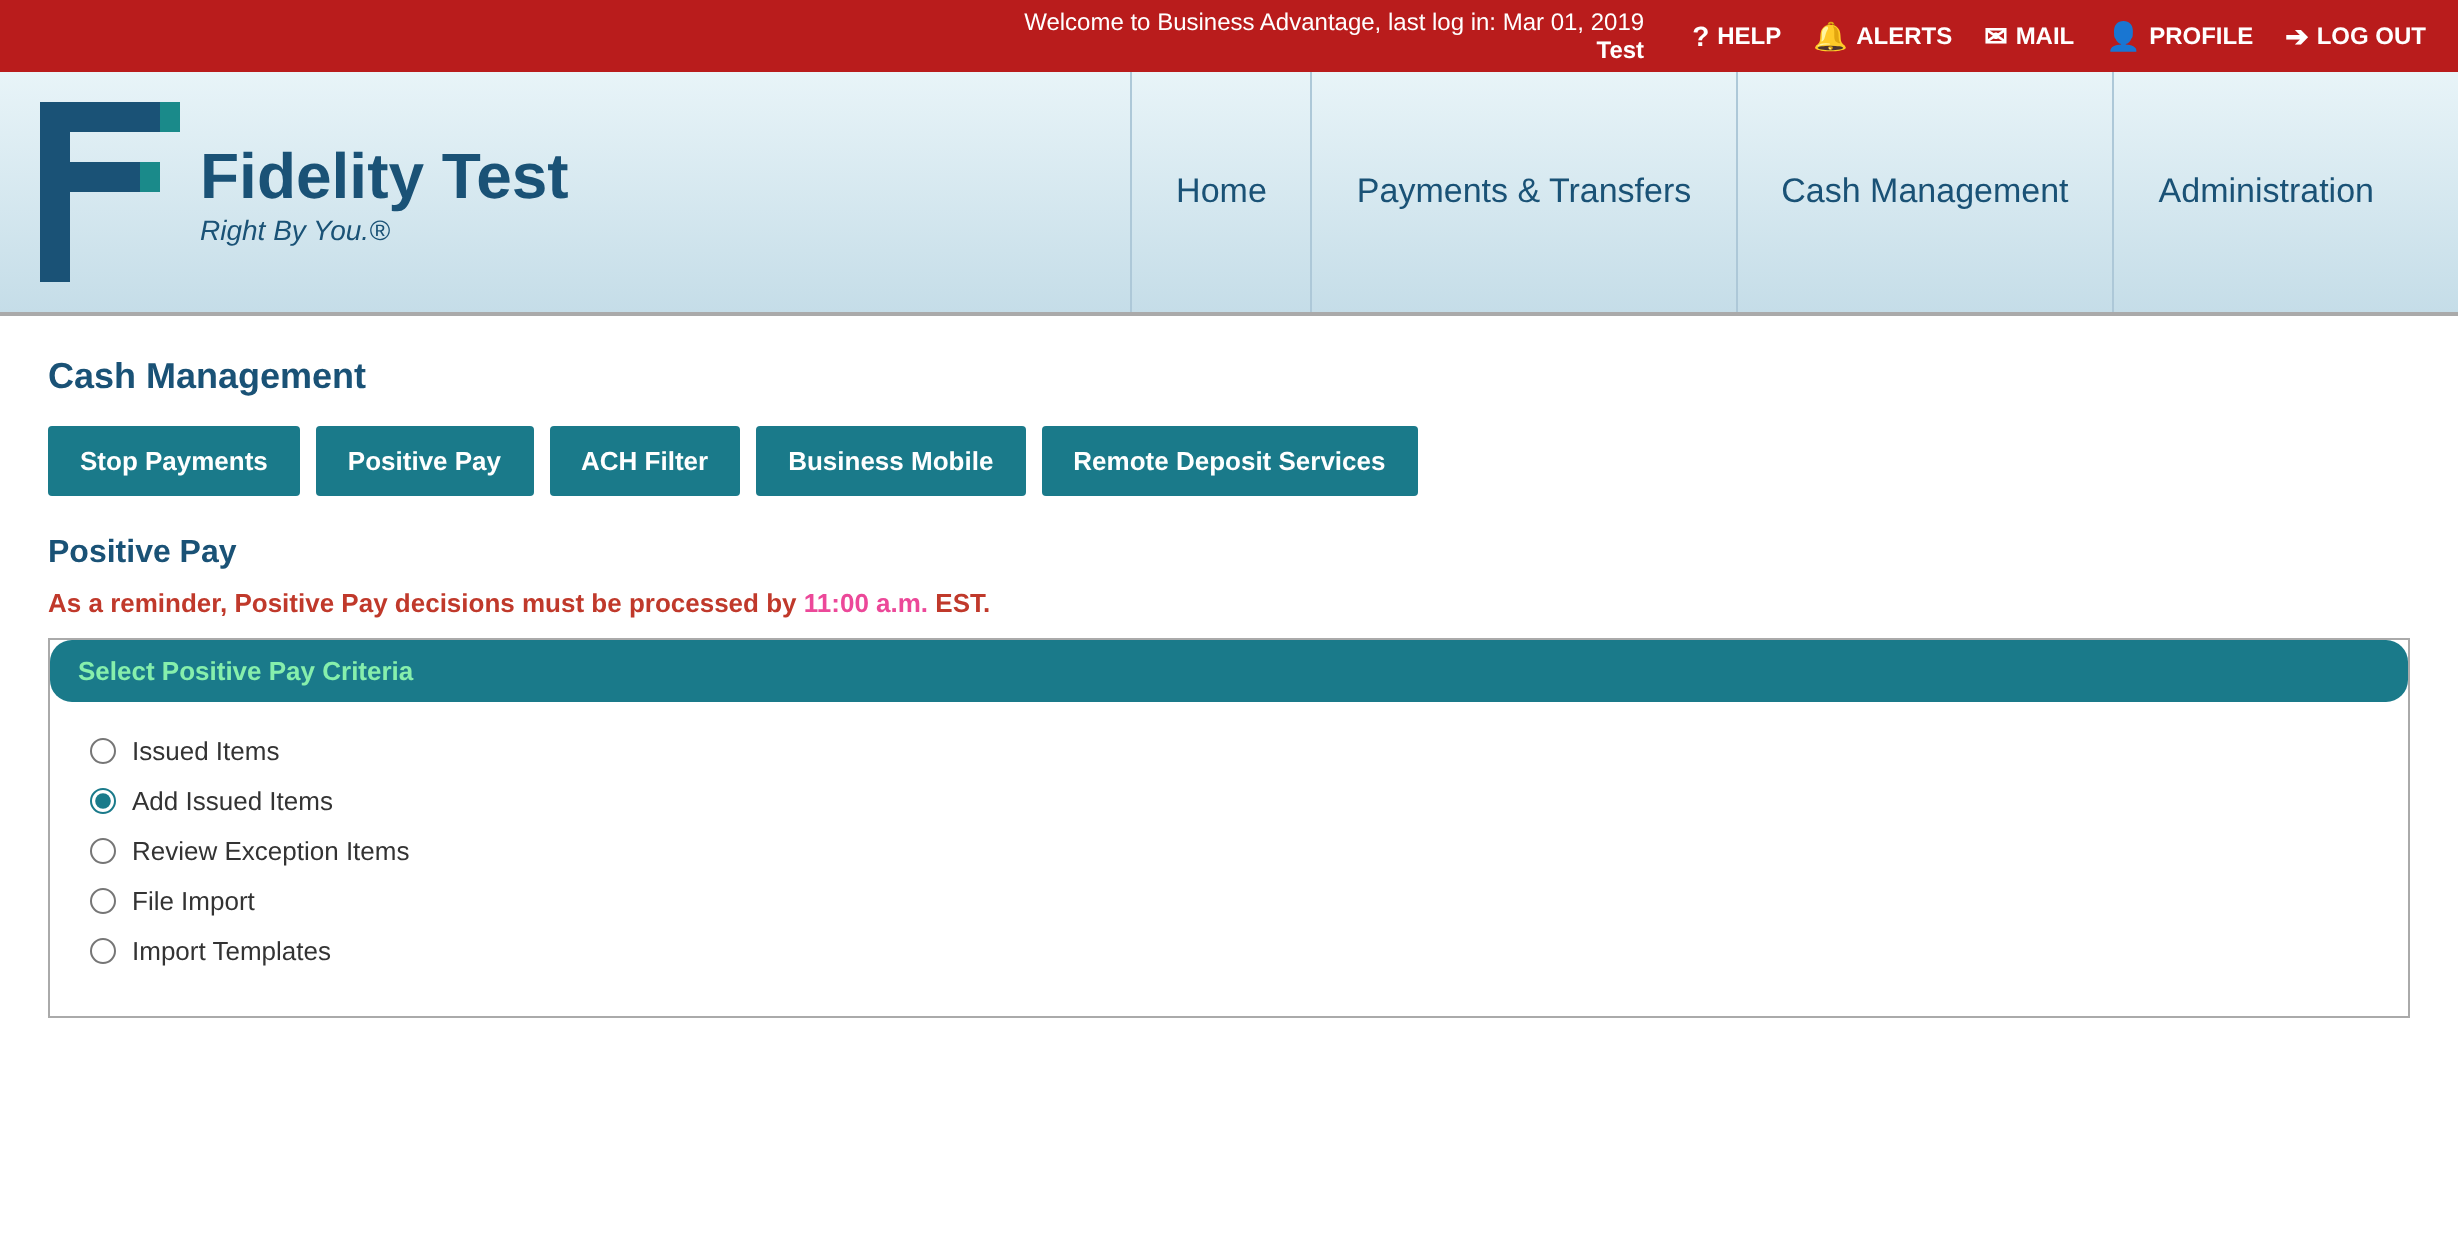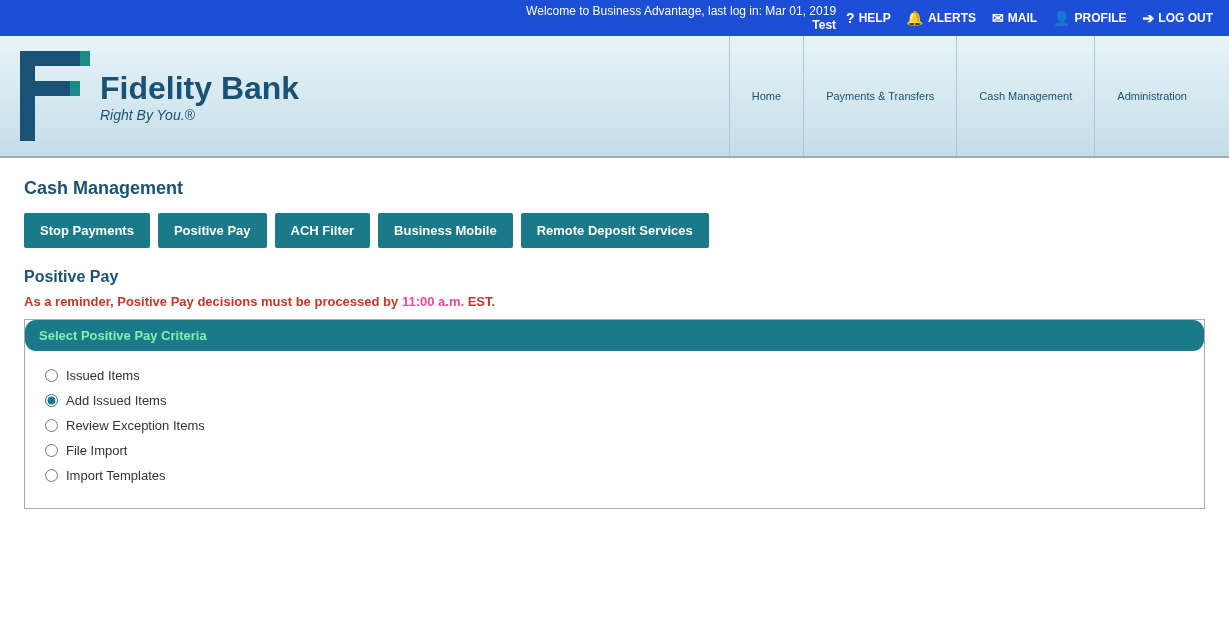--- a/index.html
+++ b/index.html
@@ -1,28 +1,28 @@
 <!DOCTYPE html>
 <html><head>
   <meta charset="utf-8">
   <style>
     * { margin: 0; padding: 0; box-sizing: border-box; }
     body { font-family: Arial, sans-serif; font-size: 14px; background: #fff; }
 
     
     .top-bar {
-      background: #1d4ed8;
+      background: #b91c1c;
       color: #fff;
       text-align: right;
       padding: 4px 16px;
       font-size: 12px;
       display: flex;
       justify-content: flex-end;
       align-items: center;
-      gap: 10px;
+      gap: 24px;
     }
     .top-bar-actions { display: flex; align-items: center; gap: 16px; }
     .top-bar-action {
       display: flex; align-items: center; gap: 4px;
       color: #fff; font-size: 12px; cursor: pointer; font-weight: bold;
       text-decoration: none;
     }
     .top-bar-icon { font-size: 14px; }
 
     
@@ -54,21 +54,21 @@
       align-items: center;
       gap: 0;
       margin-left: auto;
       height: 100%;
     }
     .nav-item {
       padding: 0 22px;
       height: 120px;
       display: flex;
       align-items: center;
-      font-size: 11px;
+      font-size: 17px;
       color: #1a5276;
       cursor: pointer;
       border-left: 1px solid #adc8d8;
       font-weight: normal;
       white-space: nowrap;
     }
 
     
     .content { padding: 20px 24px; }
 
@@ -181,21 +181,21 @@
 
 <div class="header">
   <div class="logo-area">
 
     <svg class="logo-icon" viewBox="0 0 70 90" xmlns="http://www.w3.org/2000/svg">
       <polygon points="0,0 60,0 60,15 15,15 15,30 50,30 50,45 15,45 15,90 0,90" fill="#1a5276"></polygon>
       <polygon points="60,0 70,0 70,15 60,15" fill="#1a8a8a"></polygon>
       <polygon points="50,30 60,30 60,45 50,45" fill="#1a8a8a"></polygon>
     </svg>
     <div class="logo-text">
-      <span class="logo-bank-name">Fidelity Bank</span>
+      <span class="logo-bank-name">Fidelity Test</span>
       <span class="logo-tagline">Right By You.®</span>
     </div>
   </div>
   <nav class="nav">
     <div class="nav-item">Home</div>
     <div class="nav-item">Payments &amp; Transfers</div>
     <div class="nav-item">Cash Management</div>
     <div class="nav-item">Administration</div>
   </nav>
 </div>

